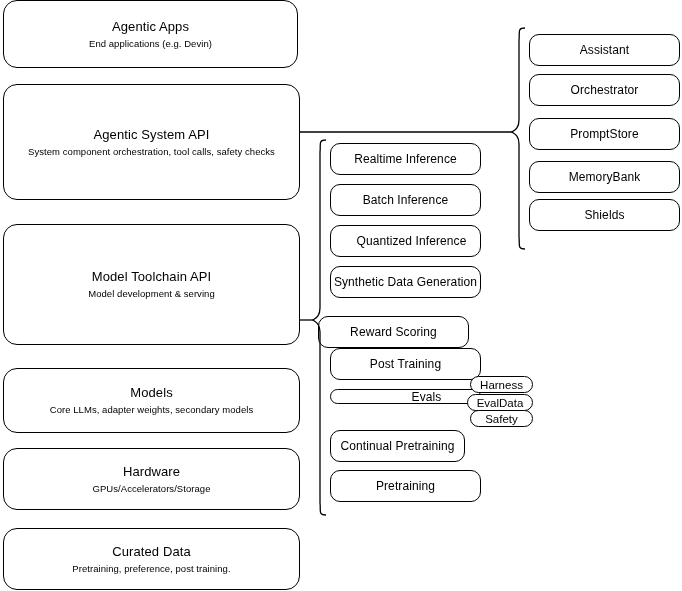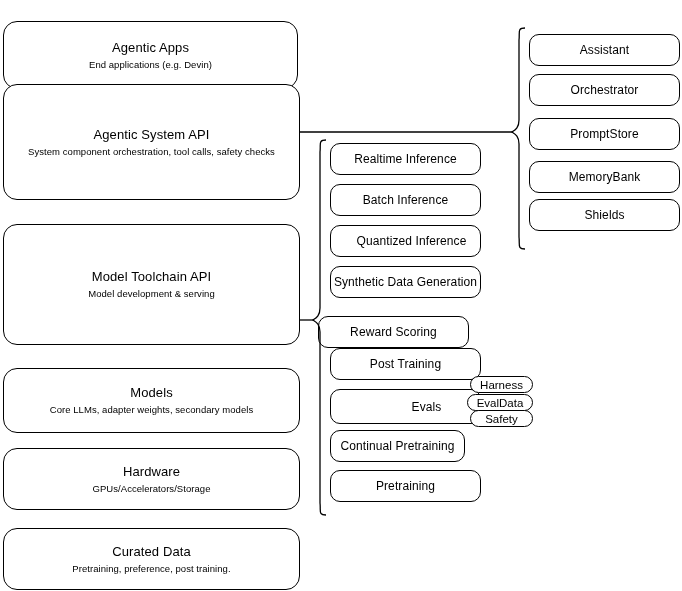--- a/index.html
+++ b/index.html
@@ -90,21 +90,21 @@
     fill: none;
     stroke: #000000;
     stroke-width: 1.3;
   }
 </style>
 </head>
 <body>
 
 <div id="canvas">
 
-  <div class="layer-box" style="left:3px; top:21px; width:295px; height:68px;">
+  <div class="layer-box" style="left:3px; top:0; width:295px; height:68px;">
     <div class="layer-title">Agentic Apps</div>
     <div class="layer-sub">End applications (e.g. Devin)</div>
   </div>
 
   <div class="layer-box" style="left:3px; top:84px; width:297px; height:116px;">
     <div class="layer-title">Agentic System API</div>
     <div class="layer-sub">System component orchestration, tool calls, safety checks</div>
   </div>
 
   <div class="layer-box" style="left:3px; top:224px; width:297px; height:121px;">
@@ -132,21 +132,21 @@
   <div class="comp-box" style="left:330px; top:184px; width:151px; height:32px;">Batch Inference</div>
 
   <div class="comp-box" style="left:330px; top:225px; width:151px; height:32px;padding-left:12px;">Quantized Inference</div>
 
   <div class="comp-box" style="left:330px; top:266px; width:151px; height:32px;">Synthetic Data Generation</div>
 
   <div class="comp-box" style="left:318px; top:307px; width:151px; height:32px;margin-top:9px;">Reward Scoring</div>
 
   <div class="comp-box" style="left:330px; top:348px; width:151px; height:32px;">Post Training</div>
 
-  <div class="comp-box" style="left:330px; top:389px; width:151px; height:35px;padding-left:42px;">Evals</div>
+  <div class="comp-box" style="left:330px; top:389px; width:151px; height:15px;padding-left:42px;">Evals</div>
 
   <div class="comp-box" style="left:330px; top:430px; width:135px; height:32px;">Continual Pretraining</div>
 
   <div class="comp-box" style="left:330px; top:470px; width:151px; height:32px;">Pretraining</div>
 
   <div class="pill" style="left:470px; top:376px; width:63px; height:17px;">Harness</div>
 
   <div class="pill" style="left:467px; top:394px; width:66px; height:17px;">EvalData</div>
 
   <div class="pill" style="left:470px; top:410px; width:63px; height:17px;">Safety</div>

